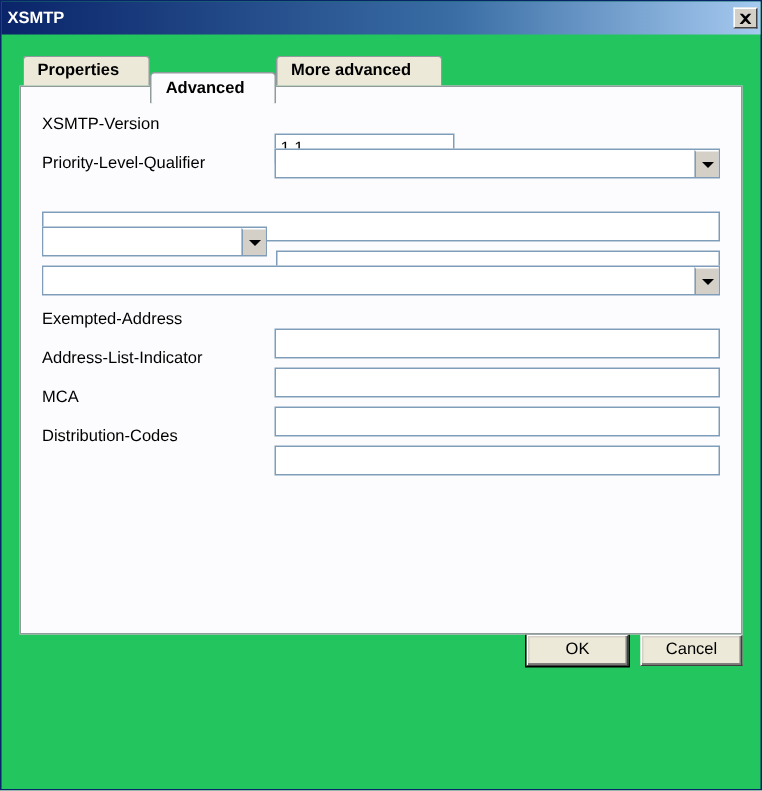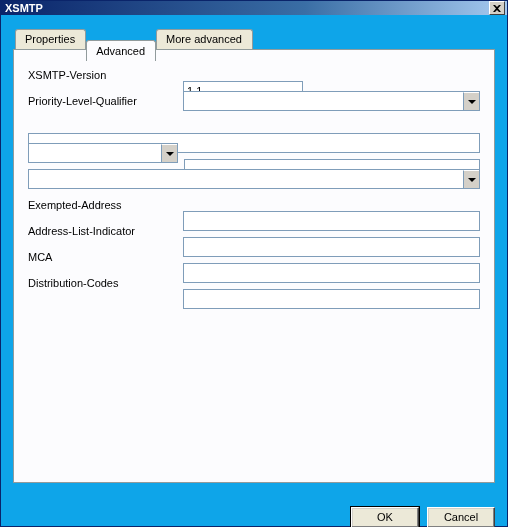--- a/index.html
+++ b/index.html
@@ -7,21 +7,21 @@
     margin: 0; padding: 0;
     width: 508px; height: 527px;
     font-family: Tahoma, Arial, sans-serif;
     font-size: 11px;
     background: #ece9d8;
     overflow: hidden;
   }
   .window {
     width: 508px; height: 527px;
     border: 1px solid #0a246a;
-    background: #0ea5e9;
+    background: #22c55e;
     display: flex;
     flex-direction: column;
   }
   .titlebar {
     height: 22px;
     background: linear-gradient(to right, #0a246a 0%, #3a6ea5 60%, #a6caf0 100%);
     color: #ffffff;
     display: flex;
     align-items: center;
     padding: 0 2px 0 4px;
@@ -50,53 +50,54 @@
   }
 
   .tabs-row {
     display: flex;
     align-items: flex-end;
     position: relative;
     z-index: 2;
     padding-left: 2px;
   }
   .tab {
-    padding: 3px 10px 3px 9px;
+    padding: 3px 20px 3px 9px;
     margin-right: 0px;
     border: 1px solid #919b9c;
     border-bottom: none;
     border-top-left-radius: 3px;
     border-top-right-radius: 3px;
     background: #f4f2e8;
     color: #000;
     position: relative;
     top: 0px;
     cursor: default;
     user-select: none;
     font-size: 11px;
     line-height: 13px;
+    font-weight: bold;
   }
   .tab.inactive {
     background: #ece9d8;
     border-bottom: none;
     margin-top: 2px;
   }
   .tab.active {
     background: #fcfcfe;
     border-color: #919b9c;
     z-index: 3;
     top: 12px;
     padding-top: 4px;
   }
 
   .tab-panel {
     border: 1px solid #919b9c;
     background: #fcfcfe;
     flex: 0 0 auto;
-    height: 434px;
+    height: 366px;
     position: relative;
     margin-top: 0;
     padding: 12px 14px 12px 14px;
     z-index: 1;
   }
 
   .form-row {
     display: flex;
     align-items: center;
     height: 26px;
@@ -151,21 +152,21 @@
     width: 0; height: 0;
     border-left: 4px solid transparent;
     border-right: 4px solid transparent;
     border-top: 4px solid #000;
   }
 
   .button-bar {
     display: flex;
     justify-content: flex-end;
     gap: 8px;
-    padding-top: 24px;
+    padding-top: 0;
   }
   .btn {
     min-width: 68px;
     height: 21px;
     padding: 0 12px;
     background: #ece9d8;
     border: 1px solid #404040;
     border-top-color: #ffffff;
     border-left-color: #ffffff;
     box-shadow: inset -1px -1px 0 #808080, inset 1px 1px 0 #d4d0c8;

